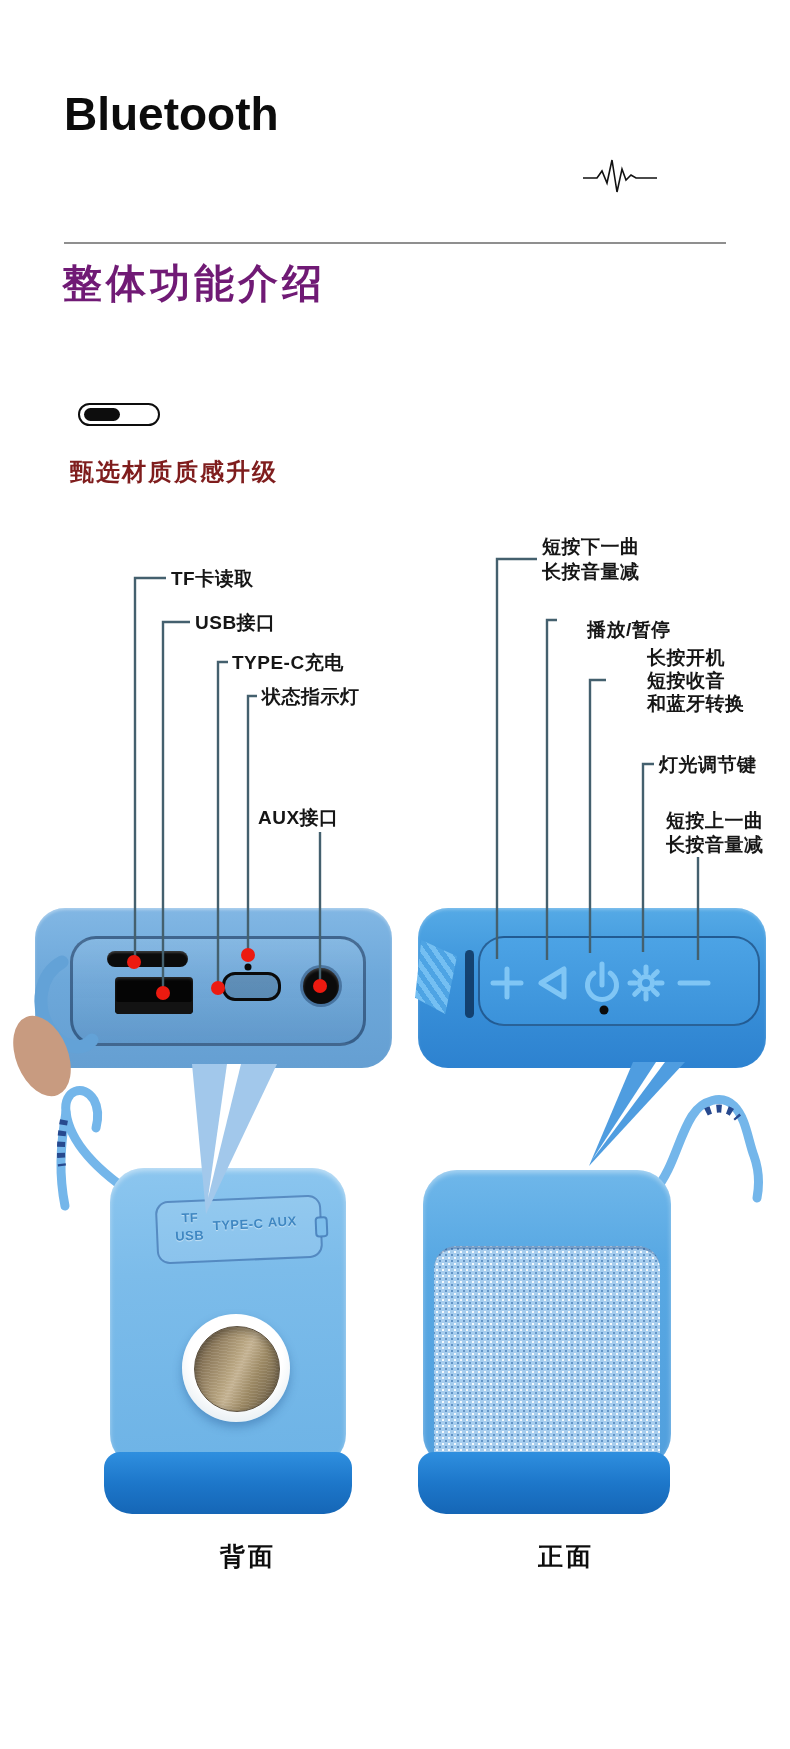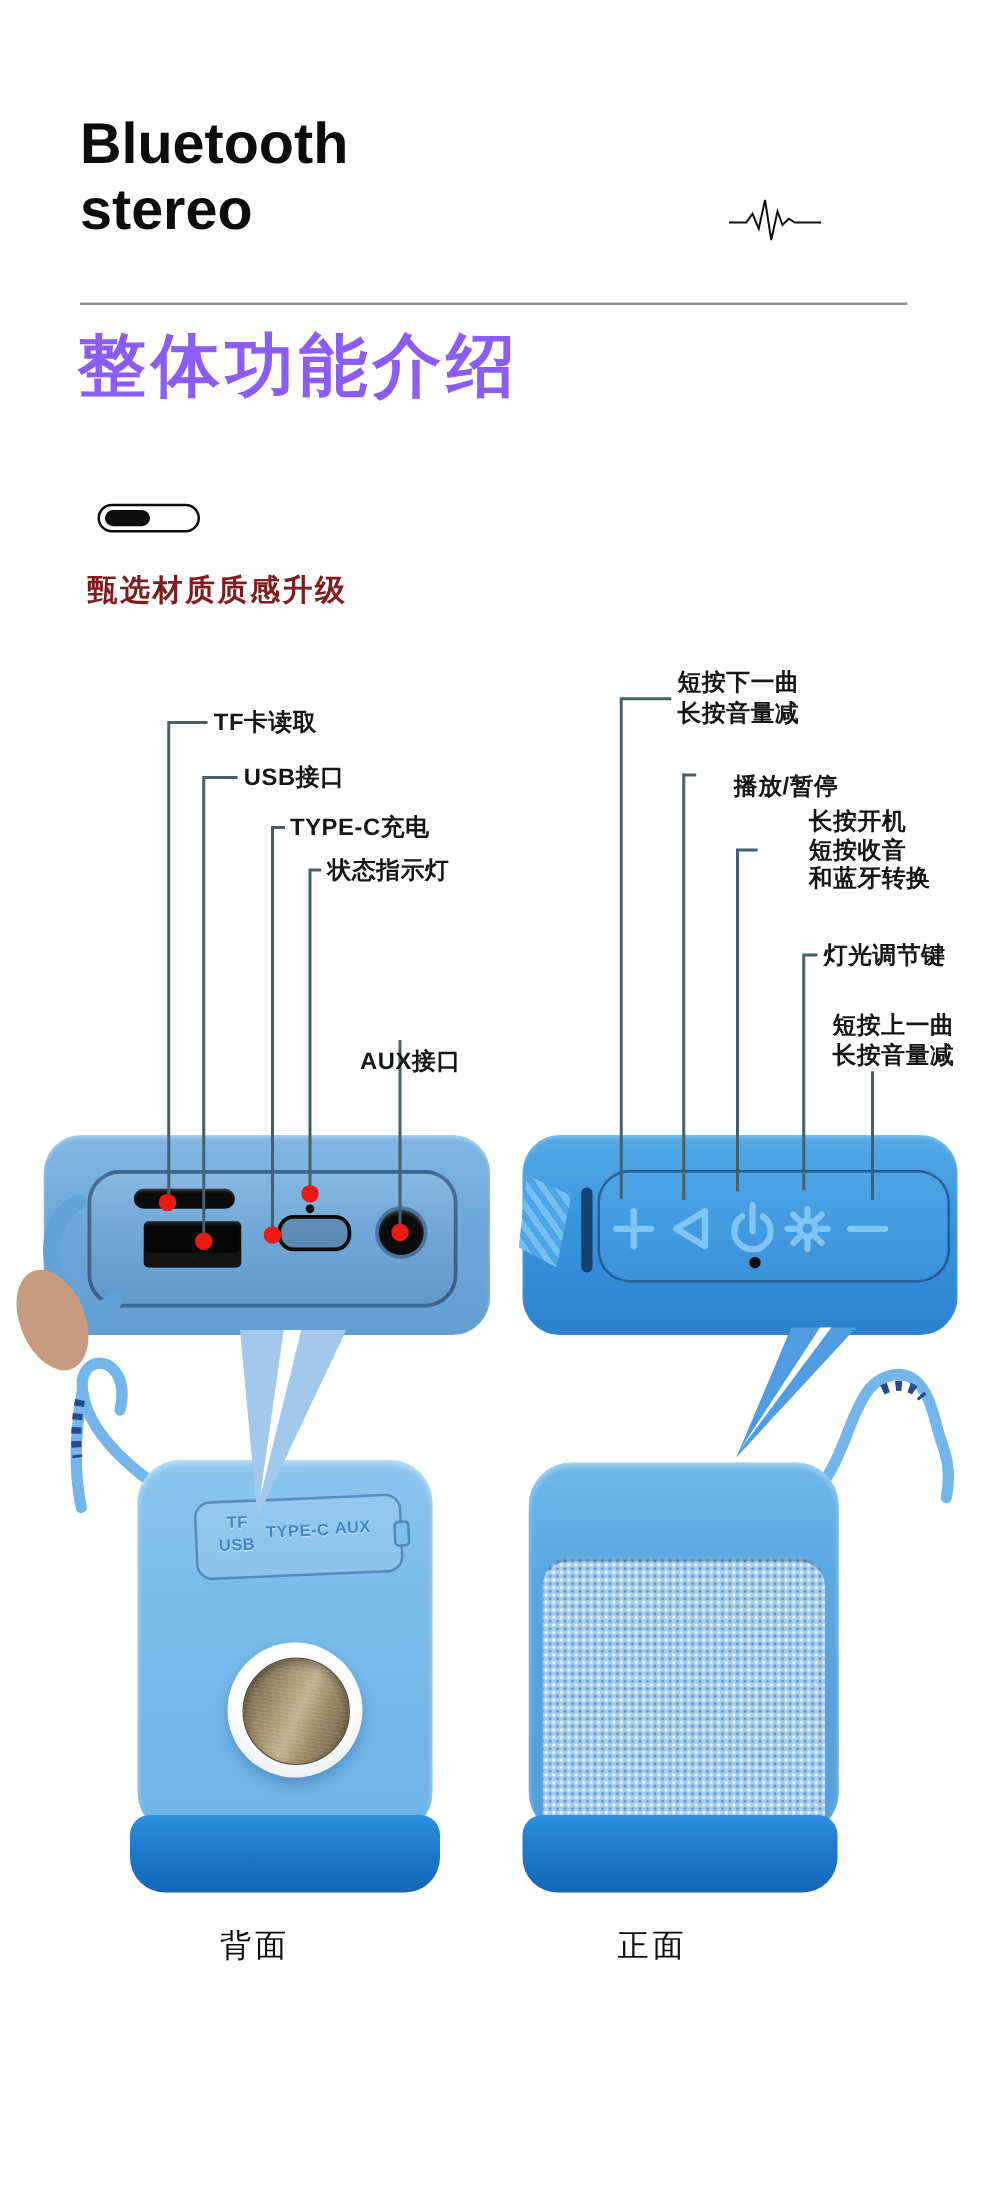--- a/index.html
+++ b/index.html
@@ -5,32 +5,32 @@
   html,body{margin:0;padding:0;background:#ffffff;}
   #canvas{position:relative;width:790px;height:1749px;background:#ffffff;overflow:hidden;
           font-family:"Liberation Sans","DejaVu Sans",sans-serif;}
   .abs{position:absolute;}
   svg.layer{position:absolute;left:0;top:0;width:790px;height:1749px;pointer-events:none;}
 
   
   #title{left:64px;top:88px;font-size:46px;line-height:53px;font-weight:700;color:#0c0c0c;}
   #wave{left:583px;top:156px;width:74px;height:42px;}
   #hr{left:64px;top:242px;width:662px;height:2px;background:#8f8f8f;}
-  #heading{left:62px;top:256px;font-size:55px;font-weight:900;color:#8b5cf6;letter-spacing:4px;}
+  #heading{left:62px;top:256px;font-size:40px;font-weight:900;color:#701a75;letter-spacing:4px;}
   #toggle{left:78px;top:403px;width:78px;height:19px;border:2.5px solid #0d0d0d;border-radius:13px;background:#fff;}
   #toggle-knob{position:absolute;left:4px;top:3px;width:36px;height:13px;background:#0d0d0d;border-radius:8px;}
   #subheading{left:70px;top:456px;font-size:24px;font-weight:600;color:#7f1d1d;letter-spacing:2px;}
 
   
   .lbl{position:absolute;font-size:19px;font-weight:600;color:#161616;line-height:23px;letter-spacing:0.5px;white-space:nowrap;}
   #lb1{left:171px;top:567px;}
   #lb2{left:195px;top:611px;}
   #lb3{left:232px;top:651px;}
   #lb4{left:262px;top:685px;}
-  #lb5{left:288px;top:806px;margin-top:32px;}
+  #lb5{left:258px;top:806px;}
   #rb1{left:542px;top:534px;line-height:25px;}
   #rb2{left:562px;top:618px;margin-left:25px;}
   #rb3{left:611px;top:646px;margin-left:36px;}
   #rb4{left:659px;top:753px;}
   #rb5{left:666px;top:809px;line-height:24px;}
 
   
   #panelL{left:35px;top:908px;width:357px;height:160px;border-radius:30px;
           background:linear-gradient(180deg,#82b7e4 0%,#6da8da 45%,#659fd2 100%);
           box-shadow:inset 0 2px 3px rgba(255,255,255,0.35);}
@@ -90,21 +90,21 @@
          box-shadow:inset 0 3px 5px rgba(255,255,255,0.4);}
   #mesh{position:absolute;left:11px;top:76px;width:226px;height:222px;border-radius:22px 22px 6px 6px;
         border-top:3px solid rgba(20,65,125,0.35);background-color:#a6cdee;
         background-image:radial-gradient(circle,rgba(255,255,255,0.9) 0.9px,transparent 1.5px),
                          radial-gradient(circle,rgba(40,100,165,0.55) 0.9px,transparent 1.5px);
         background-size:6px 6px,6px 6px;background-position:0 0,3px 3px;}
   #prodF-base{left:418px;top:1452px;width:252px;height:62px;border-radius:16px 16px 28px 28px;
               background:linear-gradient(180deg,#2f8fdf 0%,#1d77ca 50%,#1566b6 100%);}
 
   
-  .cap{position:absolute;font-size:25px;font-weight:400;color:#0d0d0d;letter-spacing:3px;width:100px;text-align:left;}
+  .cap{position:absolute;font-size:25px;font-weight:700;color:#0d0d0d;letter-spacing:3px;width:100px;text-align:right;}
   #capB{left:176px;top:1540px;}
   #capF{left:494px;top:1540px;}
 </style>
 </head>
 <body>
 
 <div id="canvas">
 
   <svg class="layer" style="z-index:1">
 
@@ -188,21 +188,20 @@
       <circle cx="163" cy="993" r="7"></circle>
       <circle cx="218" cy="988" r="7"></circle>
       <circle cx="248" cy="955" r="7"></circle>
       <circle cx="320" cy="986" r="7"></circle>
     </g>
     <circle cx="248" cy="967" r="3.5" fill="#0a0a0a"></circle>
   </svg>
 
   <div class="abs" id="title" style="z-index:6">
     <div>Bluetooth</div>
-    <div>stereo</div>
   </div>
 
   <svg class="abs" id="wave" style="z-index:6" viewBox="0 0 74 42">
     <path d="M 0 22 H 14 L 19 15 L 24 27 L 29 4 L 34 36 L 39 13 L 43 24 L 48 19 L 53 22 H 74" stroke="#111111" stroke-width="1.6" fill="none"></path>
   </svg>
 
   <div class="abs" id="hr" style="z-index:6"></div>
 
   <div class="abs" id="heading" style="z-index:6">整体功能介绍</div>
 

